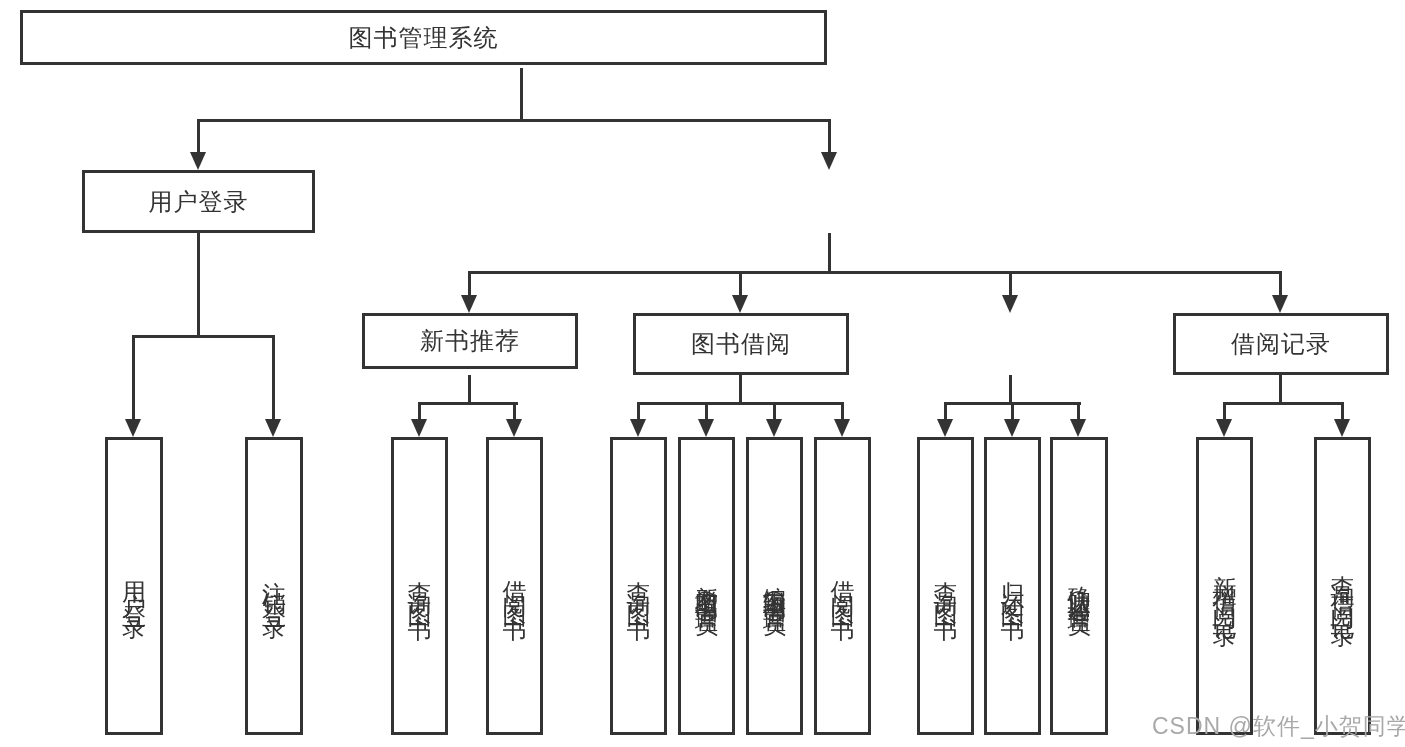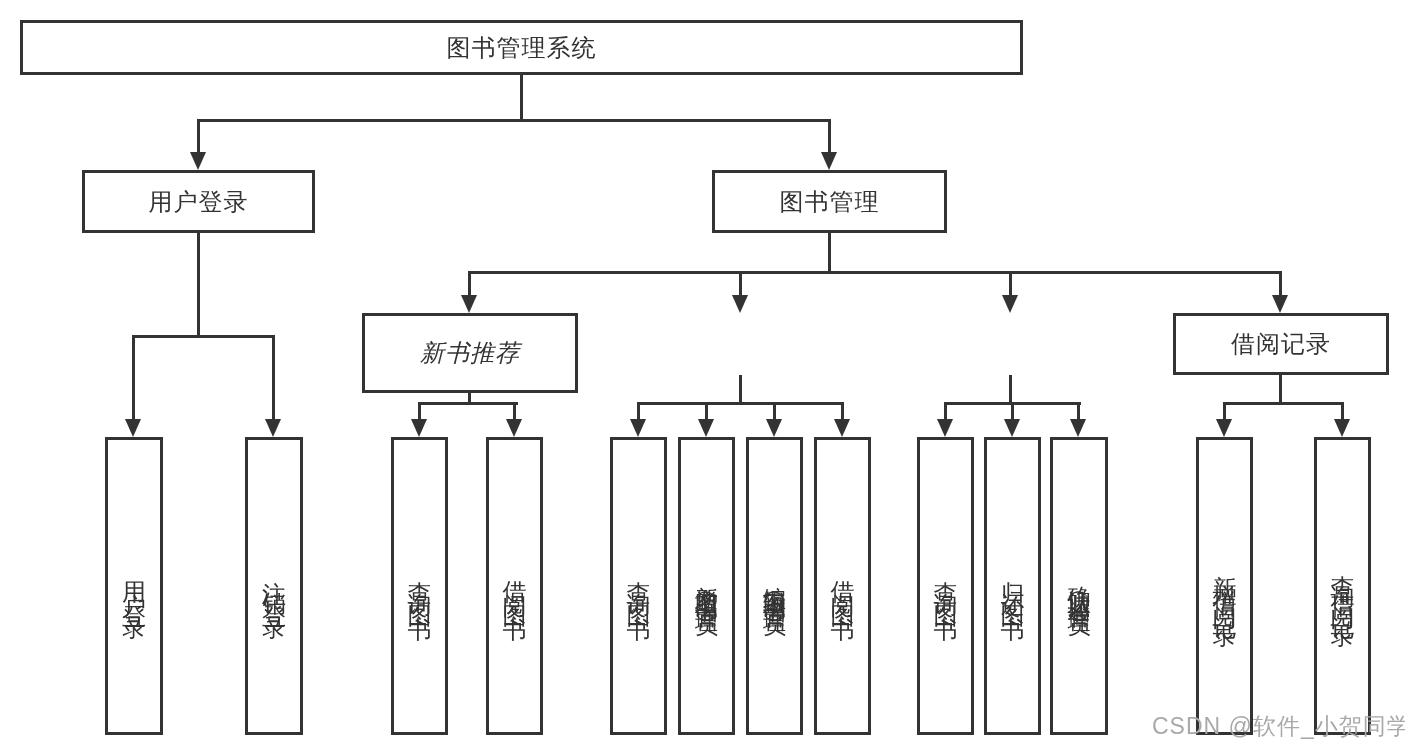--- a/index.html
+++ b/index.html
@@ -119,36 +119,36 @@
   <div class="arrow" style="left:1004px; top:419px;"></div>
   <div class="arrow" style="left:1070px; top:419px;"></div>
 
   <div class="vline" style="left:1279px; top:375px; width:3px; height:29px;"></div>
   <div class="hline" style="left:1223px; top:402px; width:121px; height:3px;"></div>
   <div class="vline" style="left:1223px; top:402px; width:3px; height:17px;"></div>
   <div class="vline" style="left:1341px; top:402px; width:3px; height:17px;"></div>
   <div class="arrow" style="left:1216px; top:419px;"></div>
   <div class="arrow" style="left:1334px; top:419px;"></div>
 
-  <div class="box root" style="left:20px; top:20px; width:1003px; height:55px;">
+  <div class="box root" style="left:20px; top:10px; width:807px; height:55px;">
     <span>图书管理系统</span>
   </div>
 
   <div class="box" style="left:82px; top:170px; width:233px; height:63px;">
     <span>用户登录</span>
   </div>
 
-  <div class="box" style="left:712px; top:170px; width:235px; height:63px;">
-    <span>图书管理</span>
-  </div>
-
-  <div class="box" style="left:362px; top:313px; width:216px; height:80px;font-style:italic;">
+
+  <div class="box" style="left:362px; top:313px; width:216px; height:56px;">
     <span>新书推荐</span>
   </div>
 
+  <div class="box" style="left:633px; top:313px; width:216px; height:62px;">
+    <span>图书借阅</span>
+  </div>
 
 
   <div class="box" style="left:1173px; top:313px; width:216px; height:62px;">
     <span>借阅记录</span>
   </div>
 
   <div class="box leaf" style="left:105px; top:437px; width:58px; height:298px;">
     <span class="v-short">用户登录</span>
   </div>
 

